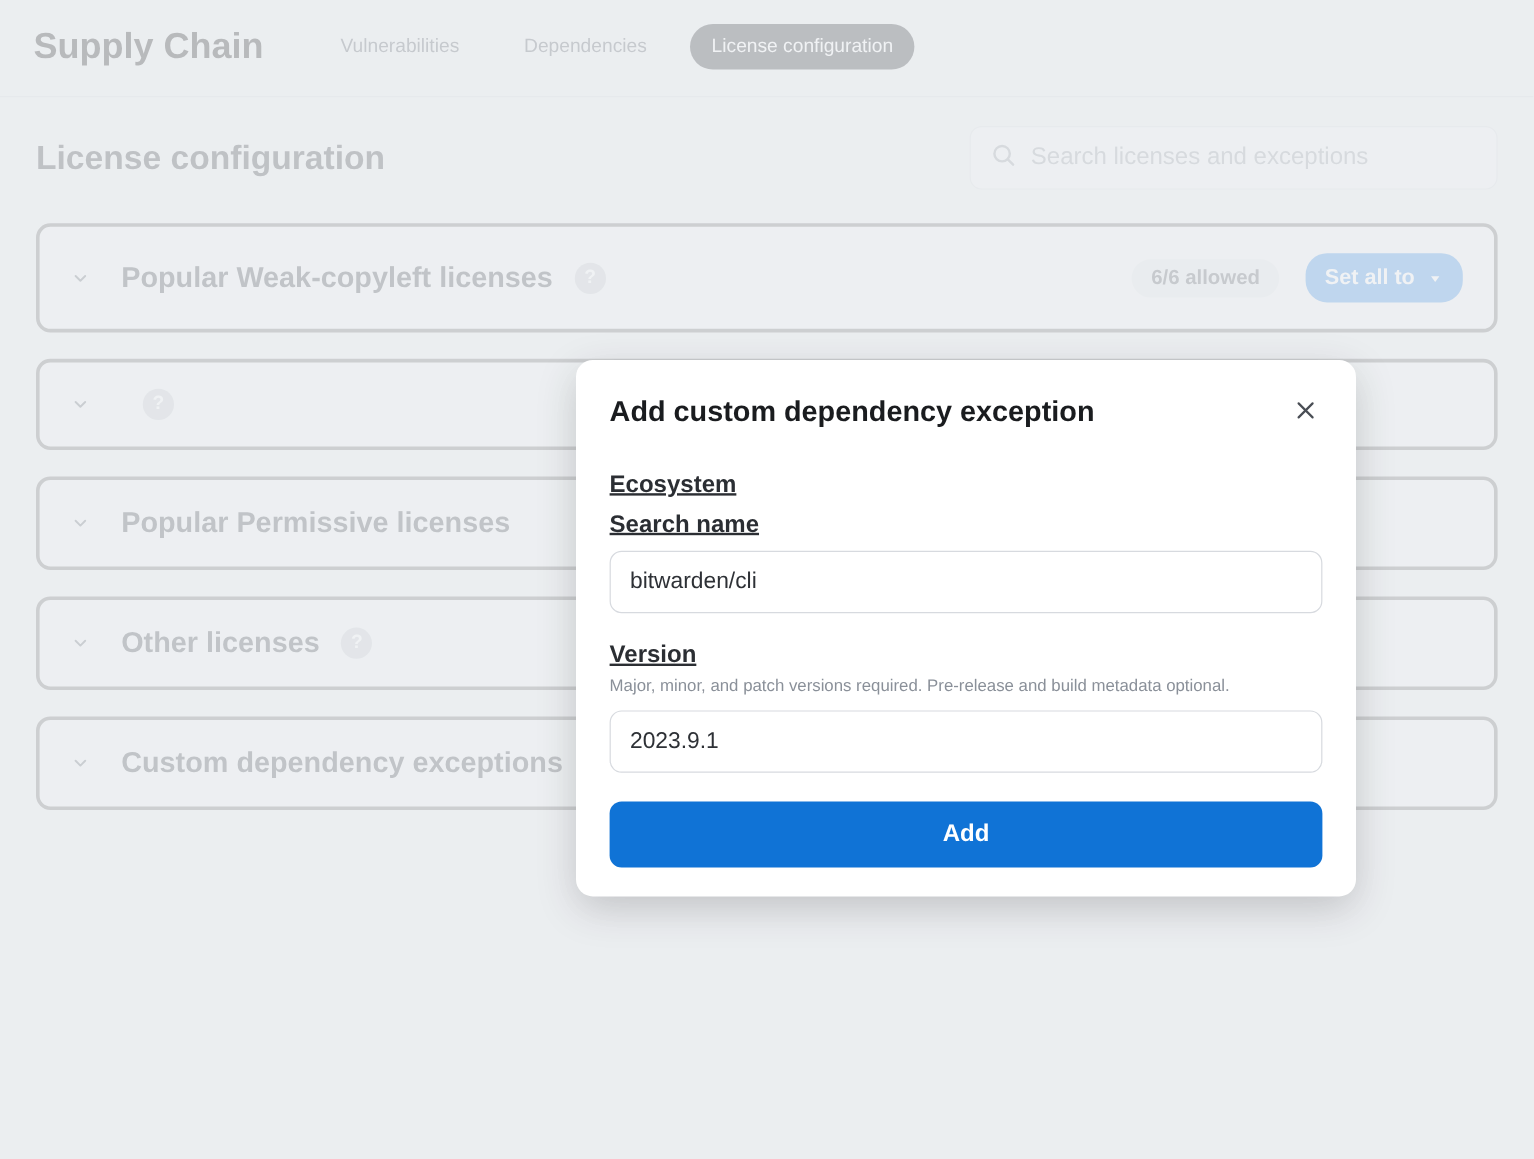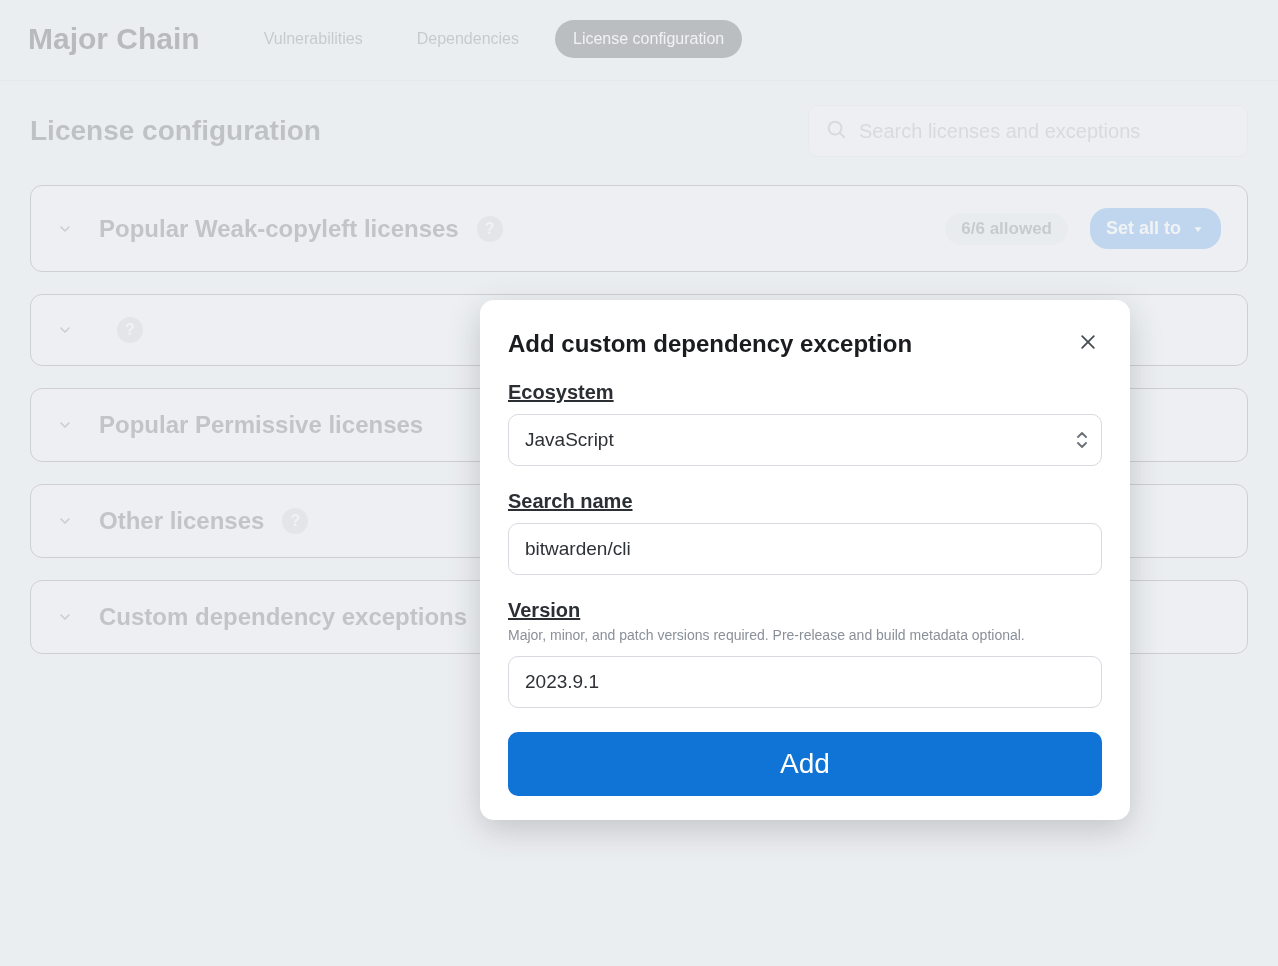--- a/index.html
+++ b/index.html
@@ -48,21 +48,21 @@
   flex: 1;
   border: none;
   background: transparent;
   font-size: 20px;
   color: #333;
 }
 .search-input::placeholder { color: #9aa0a8; }
 
 .card {
   background: #f2f4f6;
-  border: 1px solid #737373;
+  border: 3px solid #737373;
   border-radius: 12px;
   margin-bottom: 22px;
   padding: 22px 26px;
   display: flex;
   align-items: center;
 }
 .chev { margin-right: 26px; display: inline-flex; }
 .card-title { font-size: 24px; font-weight: 700; color: #44484f; }
 .help-badge {
   width: 26px; height: 26px; border-radius: 50%;
@@ -105,21 +105,21 @@
 .modal {
   position: absolute;
   left: 480px;
   top: 300px;
   width: 650px;
   background: #fff;
   border-radius: 14px;
   box-shadow: 0 10px 34px rgba(0,0,0,0.18);
   padding: 28px 28px 24px 28px;
 }
-.modal-head { display: flex; align-items: center; justify-content: space-between; margin-bottom: 22px; gap: 32px; }
+.modal-head { display: flex; align-items: center; justify-content: space-between; margin-bottom: 34px; gap: 32px; }
 .modal-title { font-size: 24px; font-weight: 700; color: #1a1c1f; }
 .close-btn { background: none; border: none; cursor: pointer; padding: 4px; }
 
 .label { font-size: 20px; font-weight: 600; color: #2b2e33; margin-bottom: 10px; display: block; text-decoration: underline; }
 .helper { font-size: 14px; color: #8a9099; line-height: 1.4; margin-bottom: 10px; }
 .field {
   width: 100%;
   border: 1px solid #d7dadf;
   border-radius: 10px;
   padding: 14px 16px;
@@ -130,33 +130,33 @@
 }
 .select-wrap { position: relative; margin-bottom: 24px; }
 .select-caret {
   position: absolute; right: 14px; top: 50%; transform: translateY(-50%);
   display: flex; flex-direction: column; gap: 2px; pointer-events: none;
 }
 .submit {
   width: 100%;
   background: #1073d6;
   color: #fff;
-  font-size: 28px;
-  font-weight: 400;
+  font-size: 20px;
+  font-weight: 700;
   border: none;
   border-radius: 10px;
   padding: 16px;
   cursor: pointer;
 }
 </style>
 </head>
 <body>
 
 <div class="topbar">
-  <div class="brand">Major Chain</div>
+  <div class="brand">Supply Chain</div>
   <div class="tabs">
     <div class="tab">Vulnerabilities</div>
     <div class="tab">Dependencies</div>
     <div class="tab active">License configuration</div>
   </div>
 </div>
 
 <div class="content">
   <div class="heading-row">
     <div class="page-title">License configuration</div>
@@ -236,31 +236,20 @@
         <span>
           <svg width="20" height="20" viewBox="0 0 24 24" fill="none" stroke="#4a4e55" stroke-width="2.2" stroke-linecap="round">
               <line x1="5" y1="5" x2="19" y2="19"></line>
               <line x1="19" y1="5" x2="5" y2="19"></line>
             </svg>
         </span>
       </button>
     </div>
 
     <label class="label">Ecosystem</label>
-    <div class="select-wrap">
-      <input class="field" style="margin-bottom: 0px;" readonly="" value="JavaScript">
-      <span class="select-caret">
-        <svg width="12" height="7" viewBox="0 0 12 7" fill="none" stroke="#6a6f78" stroke-width="1.8" stroke-linecap="round" stroke-linejoin="round">
-            <polyline points="2,5 6,1 10,5"></polyline>
-          </svg>
-        <svg width="12" height="7" viewBox="0 0 12 7" fill="none" stroke="#6a6f78" stroke-width="1.8" stroke-linecap="round" stroke-linejoin="round">
-            <polyline points="2,2 6,6 10,2"></polyline>
-          </svg>
-      </span>
-    </div>
 
     <label class="label">Search name</label>
     <input class="field" value="bitwarden/cli" style="">
 
     <label class="label" style="margin-bottom:4px;">Version</label>
     <div class="helper">Major, minor, and patch versions required. Pre-release and build metadata optional.</div>
     <input class="field" value="2023.9.1" style="">
 
     <button class="submit">Add</button>
   </div>

